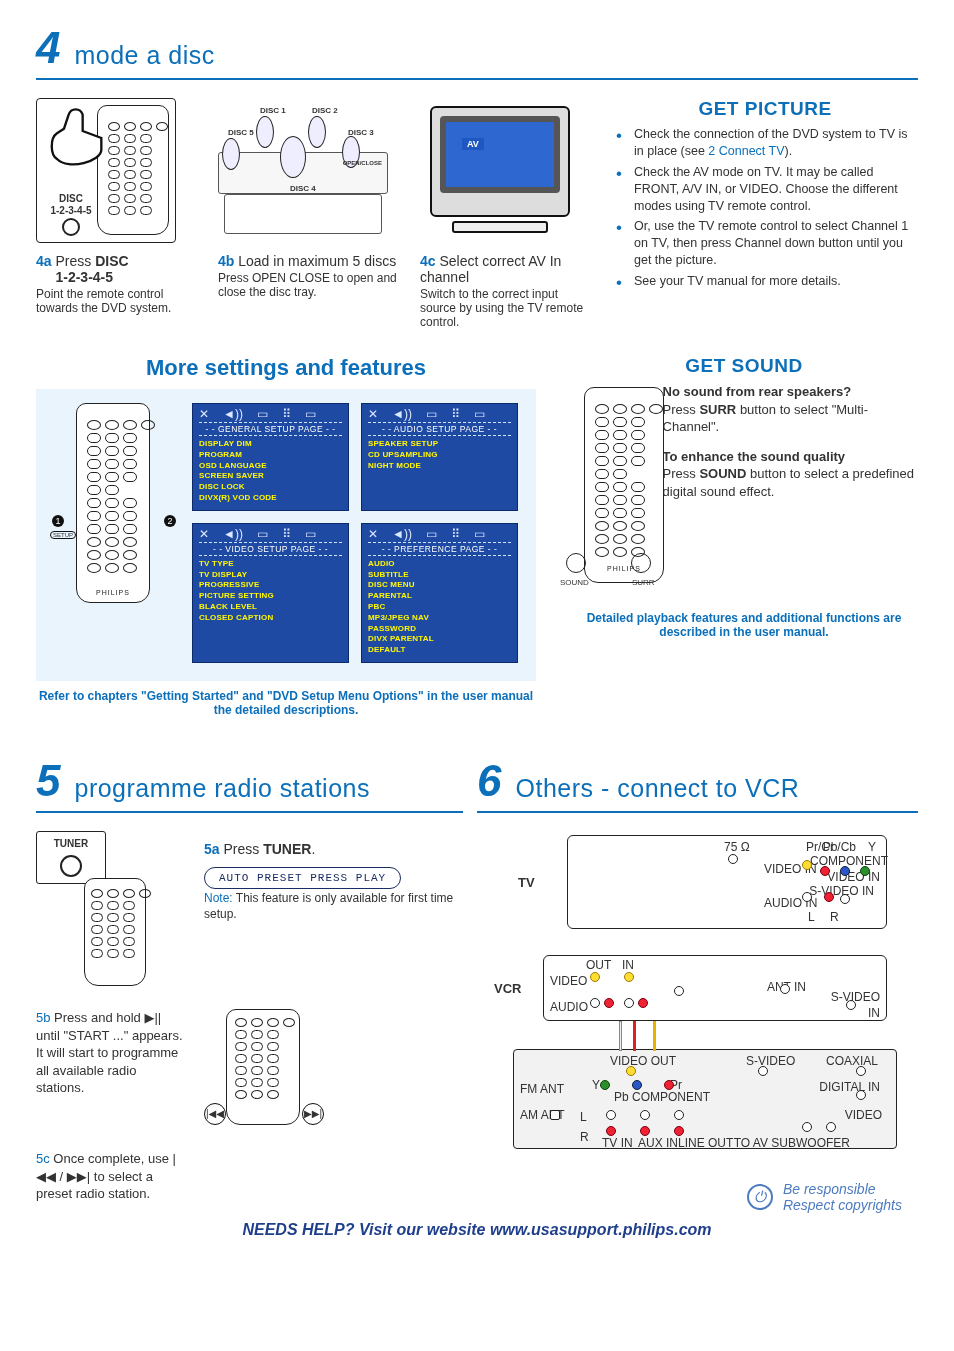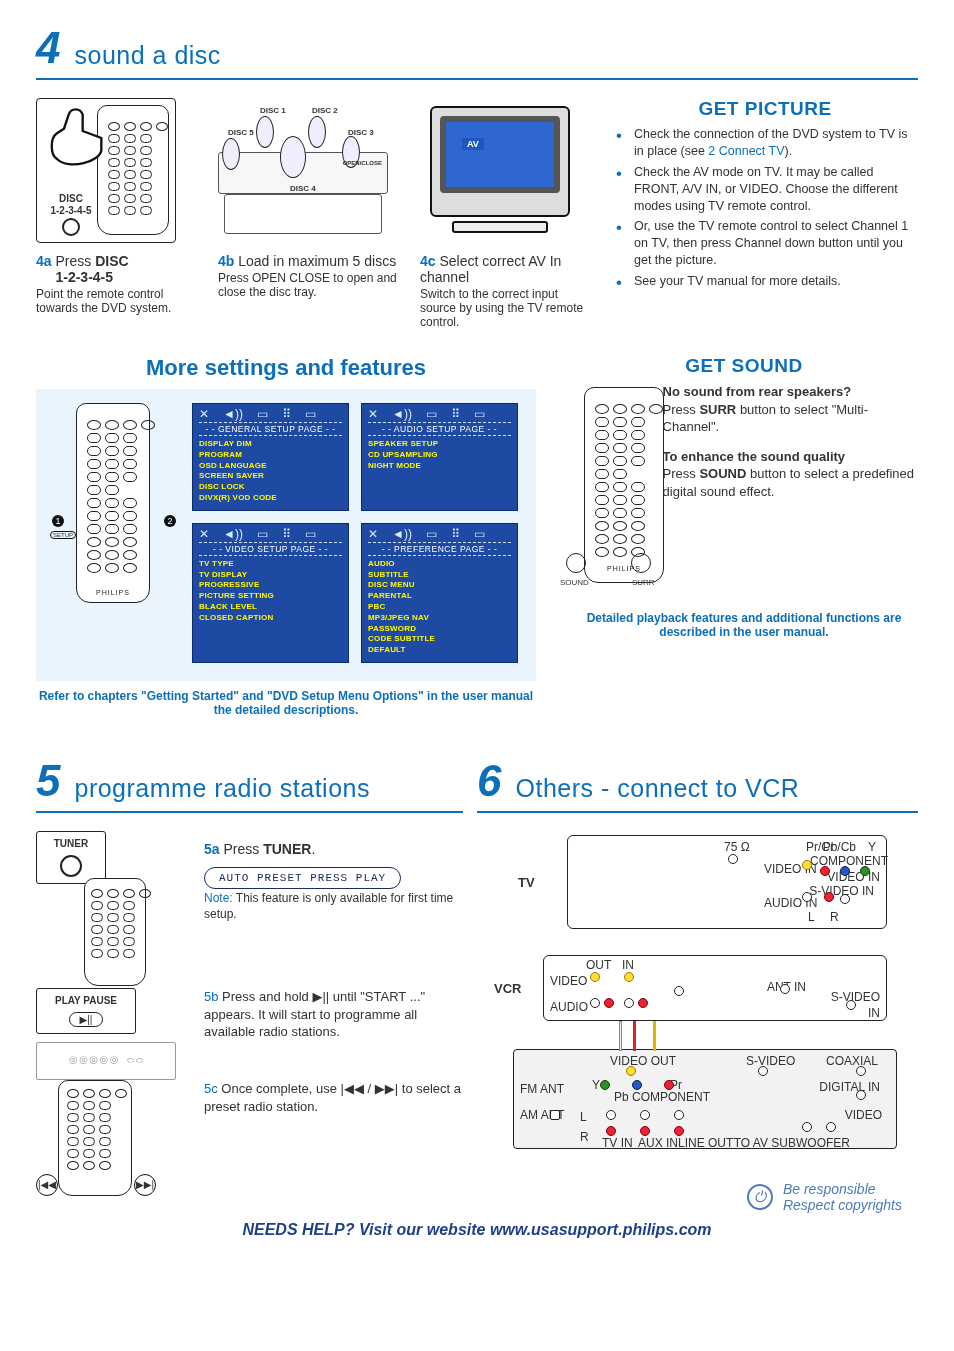--- a/index.html
+++ b/index.html
@@ -102,21 +102,21 @@
   .gs-remote{width:110px;height:210px;position:relative}
   .gs-remote .remote-body{left:14px;top:4px;width:80px;height:196px}
   .gs-remote .brand{position:absolute;left:0;right:0;bottom:10px;text-align:center;font-size:7px;letter-spacing:1px;color:#222}
   .gs-remote .side-ring{position:absolute;width:20px;height:20px;border:1.5px solid #222;border-radius:50%}
   .gs-remote .side-lbl{position:absolute;font-size:8px}
 
   
   .lower{display:flex;gap:0;margin-top:26px}
   .lower .half{width:50%}
 
-  .radio-grid{display:grid;grid-template-columns:150px 1fr;gap:0 18px;align-items:start}
+  .radio-grid{display:grid;grid-template-columns:150px 1fr;gap:21px 18px;align-items:start}
   .mini-box{border:1.5px solid #222;border-radius:3px;padding:6px 8px;display:inline-flex;flex-direction:column;align-items:center;gap:6px;background:#fff}
   .mini-box .lbl{font-size:10px;font-weight:700}
   .ring{width:22px;height:22px;border:2px solid #222;border-radius:50%}
   .pill{border:1.5px solid #222;border-radius:10px;padding:1px 10px;font-size:10px}
   .lcd{
     border:1.5px solid #1a2c62;border-radius:14px;padding:4px 14px;
     font-family:"Lucida Console","Courier New",monospace;letter-spacing:1px;font-size:11px;color:#1a2c62
   }
 
   
@@ -146,21 +146,21 @@
 
   .remote-big .btn-rows .r span{width:14px;height:10px}
 </style>
 </head>
 <body>
 
 <div class="page">
 
   <div class="h-bar">
     <span class="num">4</span>
-    <span class="title">sound a disc</span>
+    <span class="title">mode a disc</span>
   </div>
   <div class="h-rule"></div>
 
   <div class="row">
 
     <div style="width:160px">
       <div class="remote4a">
         <div class="remote-body">
           <div class="btn-rows">
             <div class="r">
@@ -414,21 +414,21 @@
               </div>
             <div class="hdr">- -  PREFERENCE PAGE  - -</div>
             <div class="items">
               <div>AUDIO</div>
               <div>SUBTITLE</div>
               <div>DISC MENU</div>
               <div>PARENTAL</div>
               <div>PBC</div>
               <div>MP3/JPEG NAV</div>
               <div>PASSWORD</div>
-              <div>CODE SUBTITLE</div>
+              <div>DIVX PARENTAL</div>
               <div>DEFAULT</div>
             </div>
           </div>
         </div>
       </div>
       <div class="foot-note">Refer to chapters "Getting Started" and "DVD Setup Menu Options" in the user manual the detailed descriptions.</div>
     </div>
 
     <div style="flex:1;margin-top:20px">
       <h3 class="side-h">GET SOUND</h3>
@@ -580,29 +580,20 @@
           </div>
           <div style="margin:10px 0 6px">
             <span class="lcd">AUTO PRESET PRESS PLAY</span>
           </div>
           <div class="tiny">
             <span style="color:#0b6fba">Note:</span>
             <span>This feature is only available for first time setup.</span>
           </div>
         </div>
 
-        <div>
-          <div class="mini-box" style="width:100px">
-            <span class="lbl">PLAY PAUSE</span>
-            <span class="pill">▶||</span>
-          </div>
-          <div class="pic" style="width:140px;height:38px;margin-top:8px">
-            <span style="font-size:8px">ⓞ ⓞ ⓞ ⓞ ⓞ &nbsp;&nbsp; ⬭ ⬭</span>
-          </div>
-        </div>
 
         <div class="small">
           <span class="tag" style="color:var(--philips-blue);font-weight:400">5b</span>
           <span>Press and hold ▶|| until "START ..." appears. It will start to programme all available radio stations.</span>
         </div>
 
         <div>
           <div style="position:relative;width:120px;height:120px">
             <div class="remote-body" style="left:22px;top:0;width:74px;height:116px">
               <div class="btn-rows" style="top:8px;left:8px">

